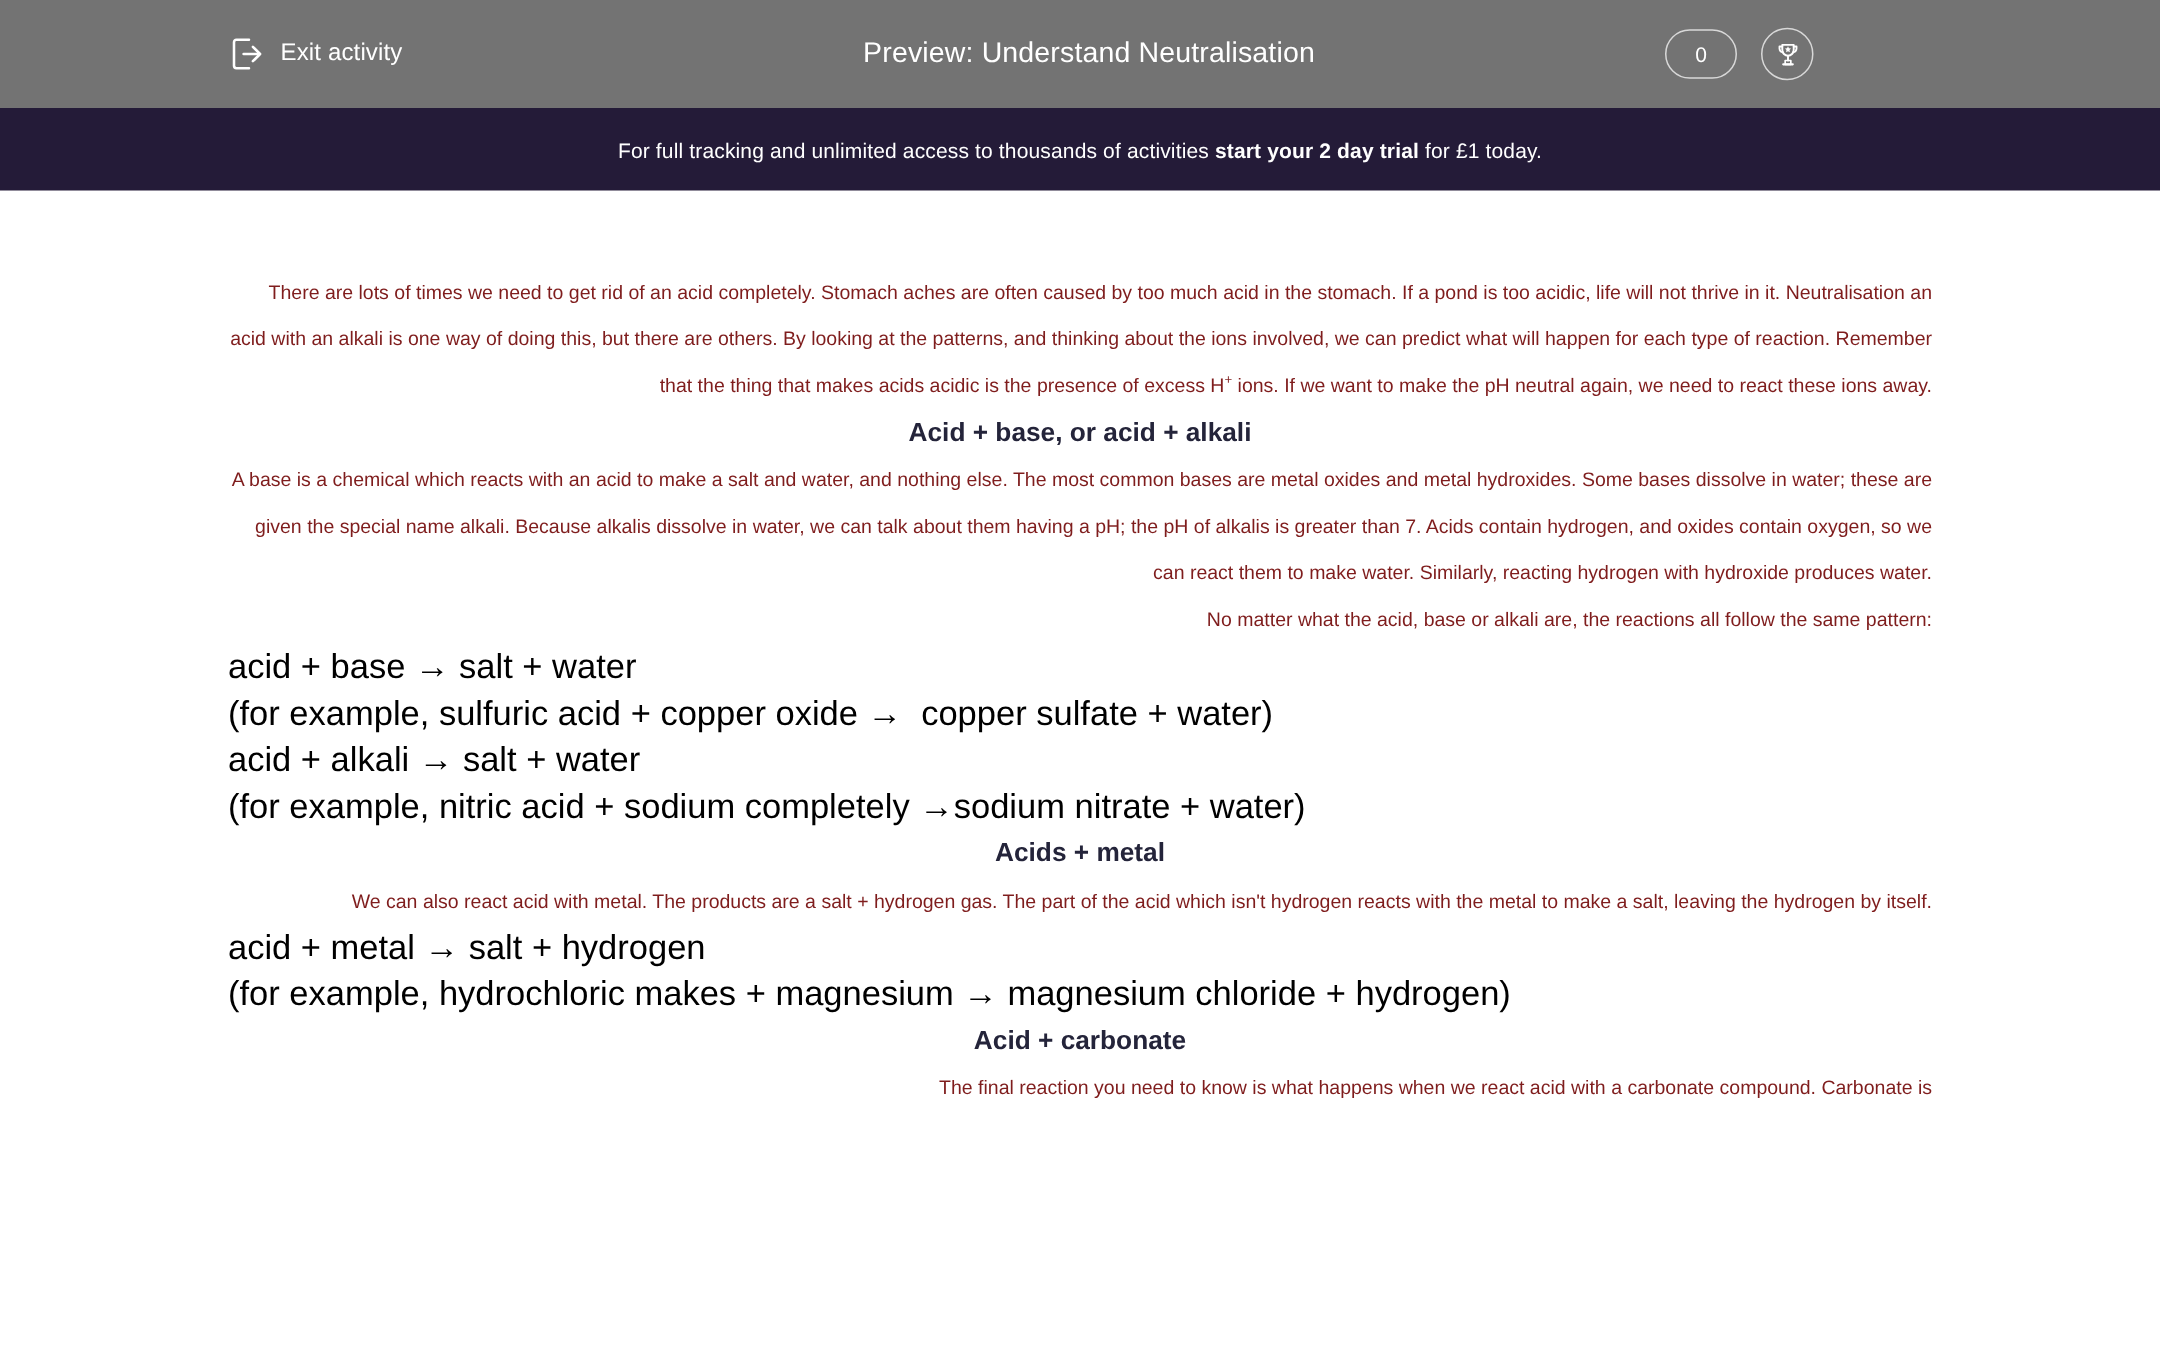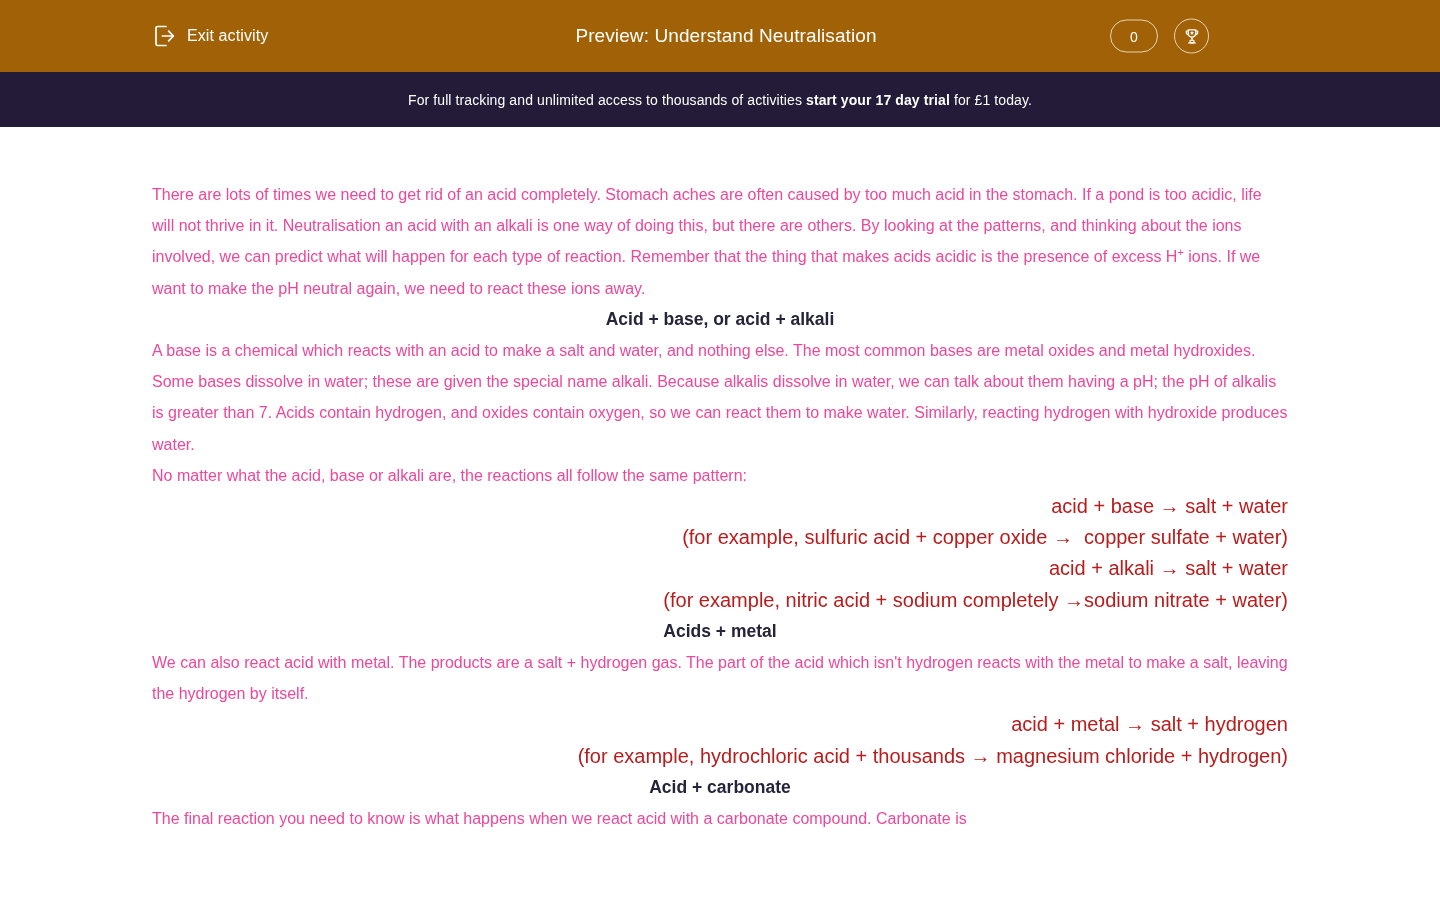--- a/index.html
+++ b/index.html
@@ -10,21 +10,21 @@
     height: 900px;
     overflow: hidden;
     background: #ffffff;
     font-family: "Liberation Sans", sans-serif;
   }
 
   
   .topbar {
     position: relative;
     height: 72px;
-    background: #a16207;
+    background: #737373;
     display: flex;
     align-items: center;
     color: #ffffff;
   }
   .exit-activity {
     position: absolute;
     left: 152px;
     top: 50%;
     transform: translateY(-50%);
     display: flex;
@@ -106,41 +106,41 @@
 
   
   .content {
     width: 1136px;
     margin: 0 auto;
     padding-top: 52px;
     color: #2c2c3e;
     text-align: center;
   }
   .para {
-    font-size: 16px;
+    font-size: 13px;
     line-height: 31.2px;
     margin: 0;
-    color: #ec4899;
-    text-align: left;
+    color: #7f1d1d;
+    text-align: right;
   }
   .para b { font-weight: 400; }
   .heading {
     font-size: 17.5px;
     line-height: 31.2px;
     font-weight: 700;
     margin: 0;
     color: #24243a;
     text-align: center;
   }
   .eq {
-    font-size: 20px;
+    font-size: 23px;
     line-height: 31.2px;
     margin: 0;
-    color: #b91c1c;
-    text-align: right;
+    color: #000000;
+    text-align: left;
     white-space: pre-wrap;
   }
   sup { font-size: .68em; vertical-align: super; line-height: 0; }
 </style>
 </head>
 <body>
 
 <div class="topbar">
 
   <div class="exit-activity">
@@ -171,21 +171,21 @@
           <path d="M8.1 13.8h3.8v2.6H8.1z" stroke="#ffffff" stroke-width="1.1" stroke-linejoin="round"></path>
           <path d="m10 4.4.62 1.27 1.4.2-1.01.99.24 1.39L10 7.59l-1.25.66.24-1.39-1.01-.99 1.4-.2L10 4.4Z" fill="#ffffff"></path>
         </svg>
       </span>
     </div>
   </div>
 </div>
 
 <div class="promo-banner">
   <div class="promo-text">
-    <span>For full tracking and unlimited access to thousands of activities </span><a class="promo-link">start your 17 day trial</a><span> for £1 today.</span>
+    <span>For full tracking and unlimited access to thousands of activities </span><a class="promo-link">start your 2 day trial</a><span> for £1 today.</span>
   </div>
 </div>
 
 <div class="content">
 
   <p class="para"><span>There are lots of times we need to get rid of an acid completely. Stomach aches are often caused by too much acid in the stomach. If a pond is too acidic, life will not thrive in it. Neutralisation an acid with an alkali is one way of doing this, but there are others. By looking at the patterns, and thinking about the ions involved, we can predict what will happen for each type of reaction. Remember that the thing that makes acids acidic is the presence of excess H</span><sup>+</sup><span> ions. If we want to make the pH neutral again, we need to react these ions away.</span></p>
 
   <p class="heading">Acid + base, or acid + alkali</p>
 
   <p class="para"><span>A </span><b>base</b><span> is a chemical which reacts with an acid to make a salt and water, and nothing else. The most common bases are metal oxides and metal hydroxides. Some bases dissolve in water; these are given the special name </span><b>alkali</b><span>. Because alkalis dissolve in water, we can talk about them having a pH; the pH of alkalis is greater than 7. Acids contain hydrogen, and oxides contain oxygen, so we can react them to make water. Similarly, reacting hydrogen with hydroxide produces water.</span></p>
@@ -195,18 +195,18 @@
   <p class="eq">acid + base → salt + water</p>
   <p class="eq">(for example, sulfuric acid + copper oxide →  copper sulfate + water)</p>
   <p class="eq">acid + alkali → salt + water</p>
   <p class="eq">(for example, nitric acid + sodium completely →sodium nitrate + water)</p>
 
   <p class="heading">Acids + metal</p>
 
   <p class="para">We can also react acid with metal. The products are a salt + hydrogen gas. The part of the acid which isn't hydrogen reacts with the metal to make a salt, leaving the hydrogen by itself.</p>
 
   <p class="eq">acid + metal → salt + hydrogen</p>
-  <p class="eq">(for example, hydrochloric acid + thousands → magnesium chloride + hydrogen)</p>
+  <p class="eq">(for example, hydrochloric makes + magnesium → magnesium chloride + hydrogen)</p>
 
   <p class="heading">Acid + carbonate</p>
 
   <p class="para">The final reaction you need to know is what happens when we react acid with a carbonate compound. Carbonate is</p>
 </div>
 
 </body></html>

